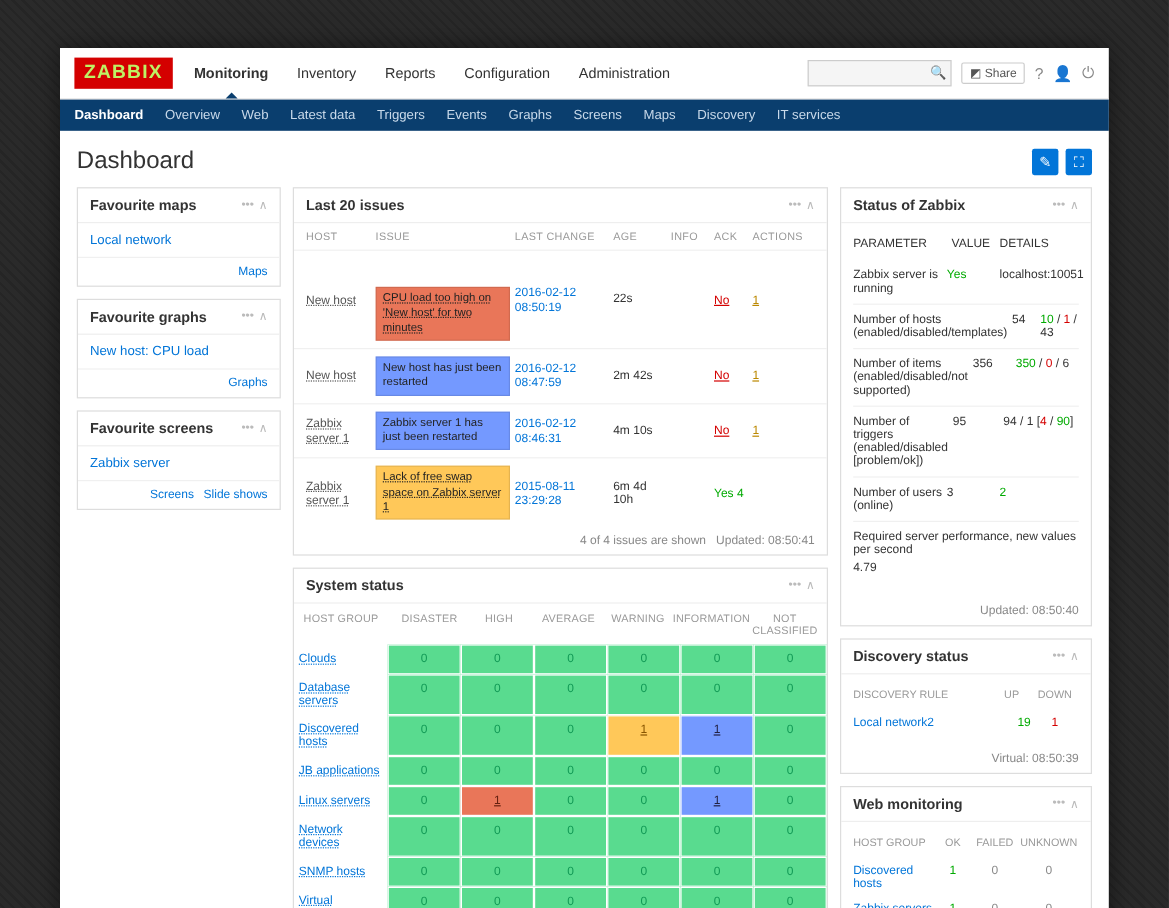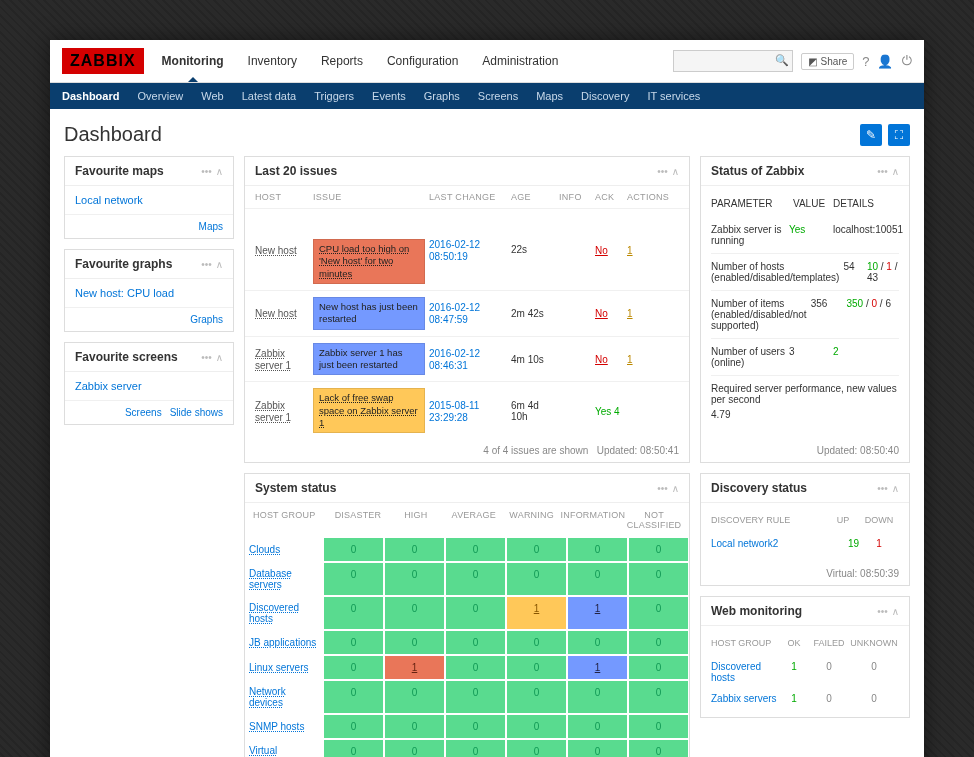--- a/index.html
+++ b/index.html
@@ -1,19 +1,19 @@
 <!DOCTYPE html>
 <html><head>
 <meta charset="utf-8">
 <style>
 * { box-sizing: border-box; margin: 0; padding: 0; }
 body { font-family: Arial, sans-serif; font-size: 11px; background: #2a2a2a; background-image: repeating-linear-gradient(45deg, #252525 0, #252525 2px, #2a2a2a 2px, #2a2a2a 6px); }
 .app { background: #fff; width: 874px; margin: 40px auto; box-shadow: 0 0 20px rgba(0,0,0,0.5); }
 .topbar { display: flex; align-items: center; padding: 8px 12px; border-bottom: 1px solid #ddd; }
-.logo { background: #d40000; color: #000000; font-weight: bold; font-size: 16px; padding: 4px 8px; letter-spacing: 1px; }
+.logo { background: #d40000; color: #bef264; font-weight: bold; font-size: 16px; padding: 4px 8px; letter-spacing: 1px; }
 .mainnav { display: flex; margin-left: 18px; gap: 24px; }
 .mainnav a { color: #333; text-decoration: none; font-size: 12px; cursor: pointer; }
 .mainnav a.active { font-weight: bold; position: relative; }
 .mainnav a.active::after { content:''; position:absolute; bottom:-14px; left:50%; margin-left:-5px; border:5px solid transparent; border-bottom-color:#0a3e6e; }
 .topright { margin-left: auto; display: flex; align-items: center; gap: 8px; }
 .search { width: 120px; height: 22px; border: 1px solid #ccc; background: #f5f5f5; padding: 0 20px 0 4px; position: relative; }
 .search-wrap { position: relative; }
 .search-wrap .sicon { position: absolute; right: 4px; top: 4px; color: #888; font-size: 11px; }
 .share { font-size: 10px; color: #555; border: 1px solid #ccc; padding: 2px 6px; border-radius: 2px; cursor: pointer; }
 .ticon { color: #888; cursor: pointer; font-size: 13px; }
@@ -361,20 +361,25 @@
                 <div class="st-p">Number of hosts (enabled/disabled/templates)</div>
                 <div class="st-v ">54</div>
                 <div class="st-d"><span class="gr">10</span> / <span class="rd">1</span> / 43</div>
               </div>
               <div class="st-row">
                 <div class="st-p">Number of items (enabled/disabled/not supported)</div>
                 <div class="st-v ">356</div>
                 <div class="st-d"><span class="gr">350</span> / <span class="rd">0</span> / 6</div>
               </div>
               <div class="st-row">
+                <div class="st-p">Number of triggers (enabled/disabled [problem/ok])</div>
+                <div class="st-v ">95</div>
+                <div class="st-d">94 / 1 [<span class="rd">4</span> / <span class="gr">90</span>]</div>
+              </div>
+              <div class="st-row">
                 <div class="st-p">Number of users (online)</div>
                 <div class="st-v ">3</div>
                 <div class="st-d"><span class="gr">2</span></div>
               </div>
               <div class="st-row">
                 <div class="st-p">Required server performance, new values per second</div>
                 <div class="st-v ">4.79</div>
                 <div class="st-d"></div>
               </div>
             </div>

